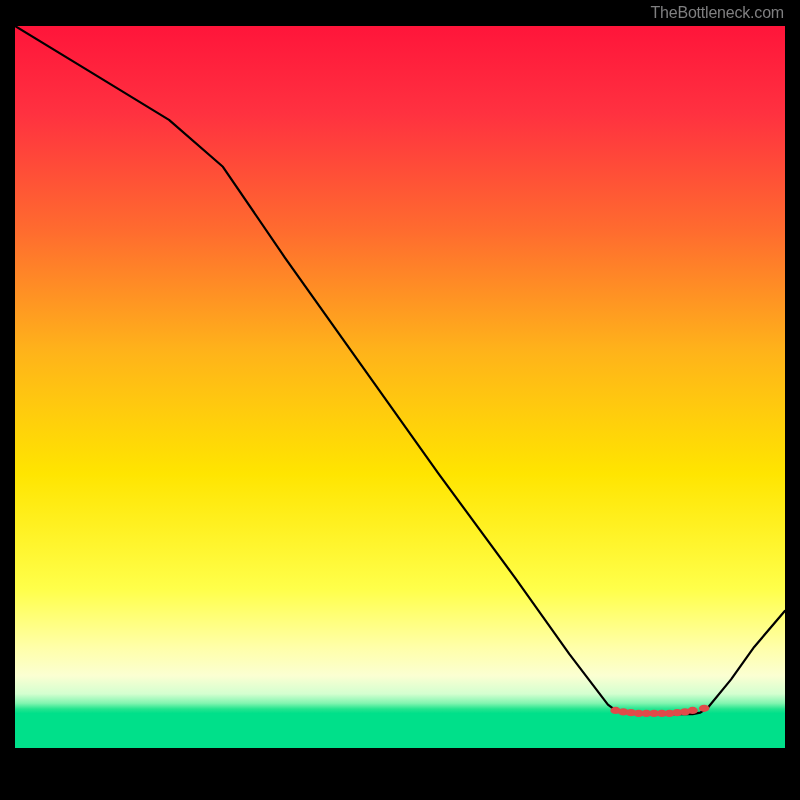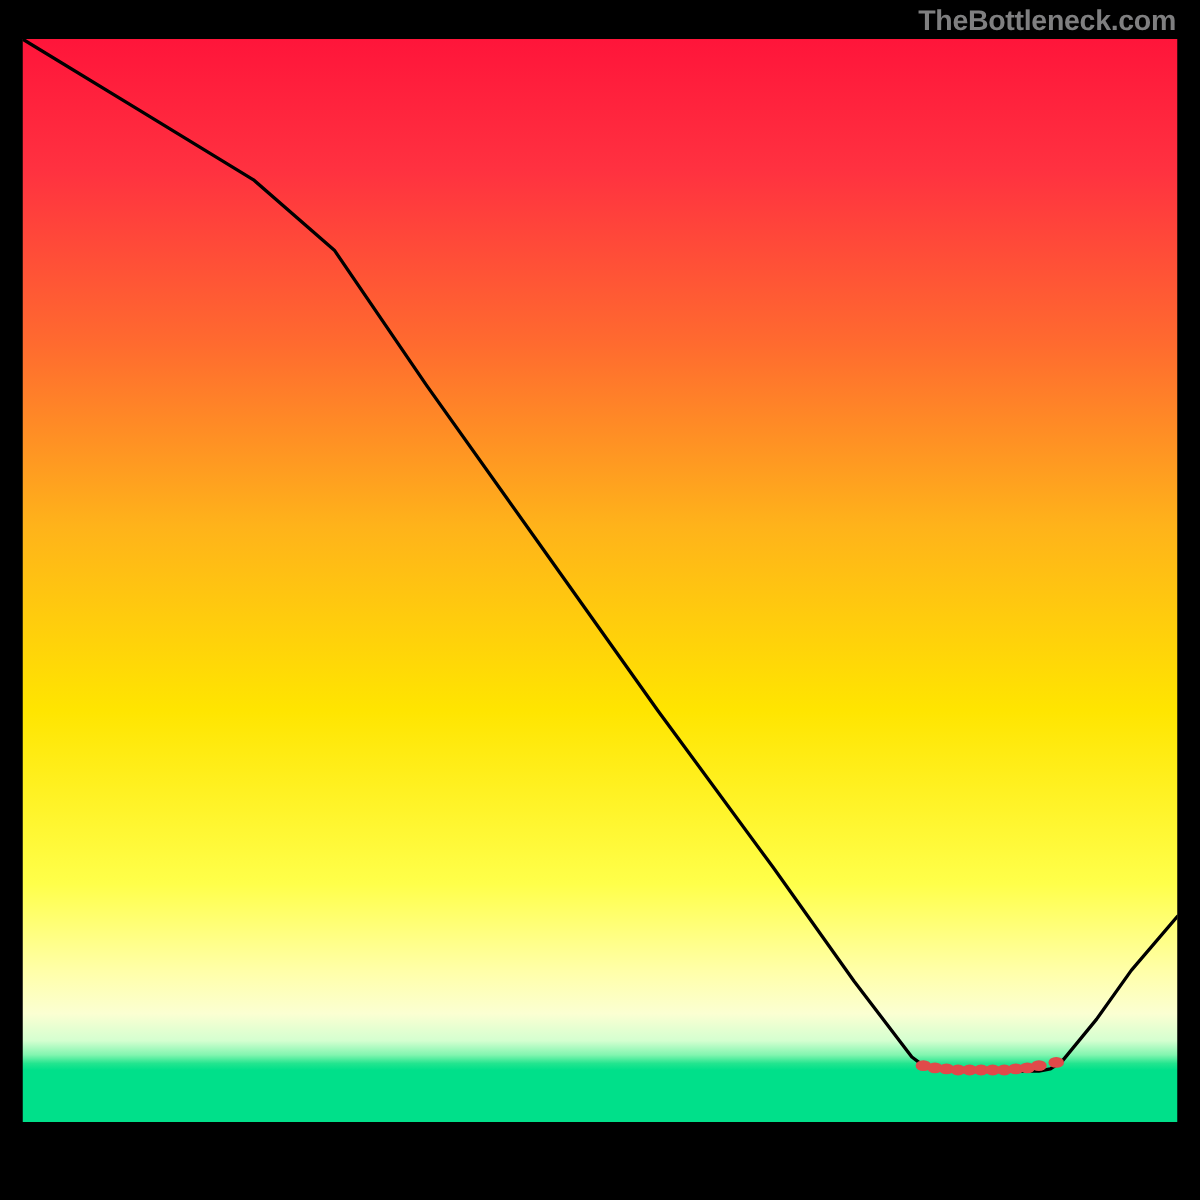--- a/index.html
+++ b/index.html
@@ -17,22 +17,22 @@
     left: 0;
     top: 0;
     width: 770px;
     height: 759px;
   }
   .watermark {
     position: absolute;
     top: 4px;
     right: 16px;
     font-family: Arial, Helvetica, sans-serif;
-    font-size: 19px;
-    font-weight: 700;
+    font-size: 16px;
+    font-weight: 400;
     color: #7f7f80;
     letter-spacing: -0.2px;
   }
   svg { display: block; }
 </style>
 </head>
 <body>
 
 <div class="watermark">TheBottleneck.com</div>
 

